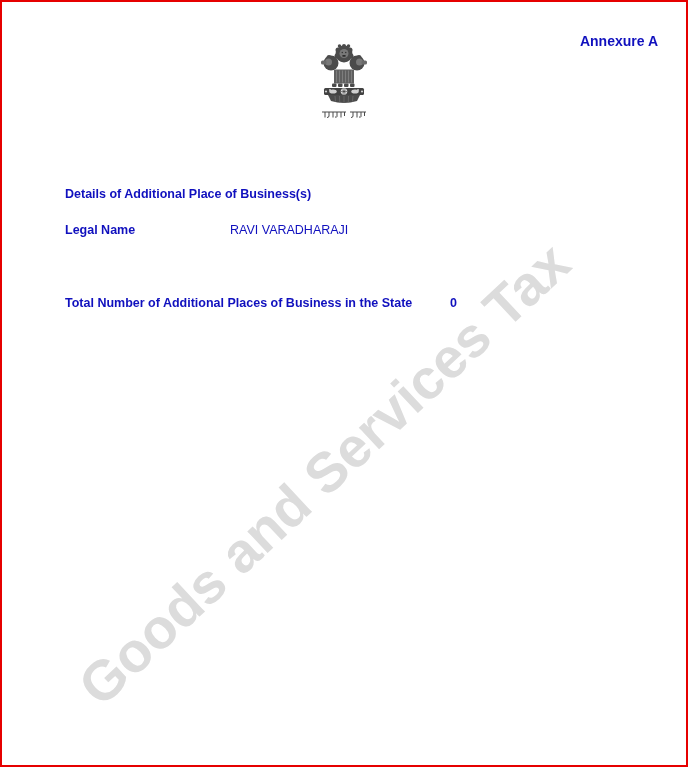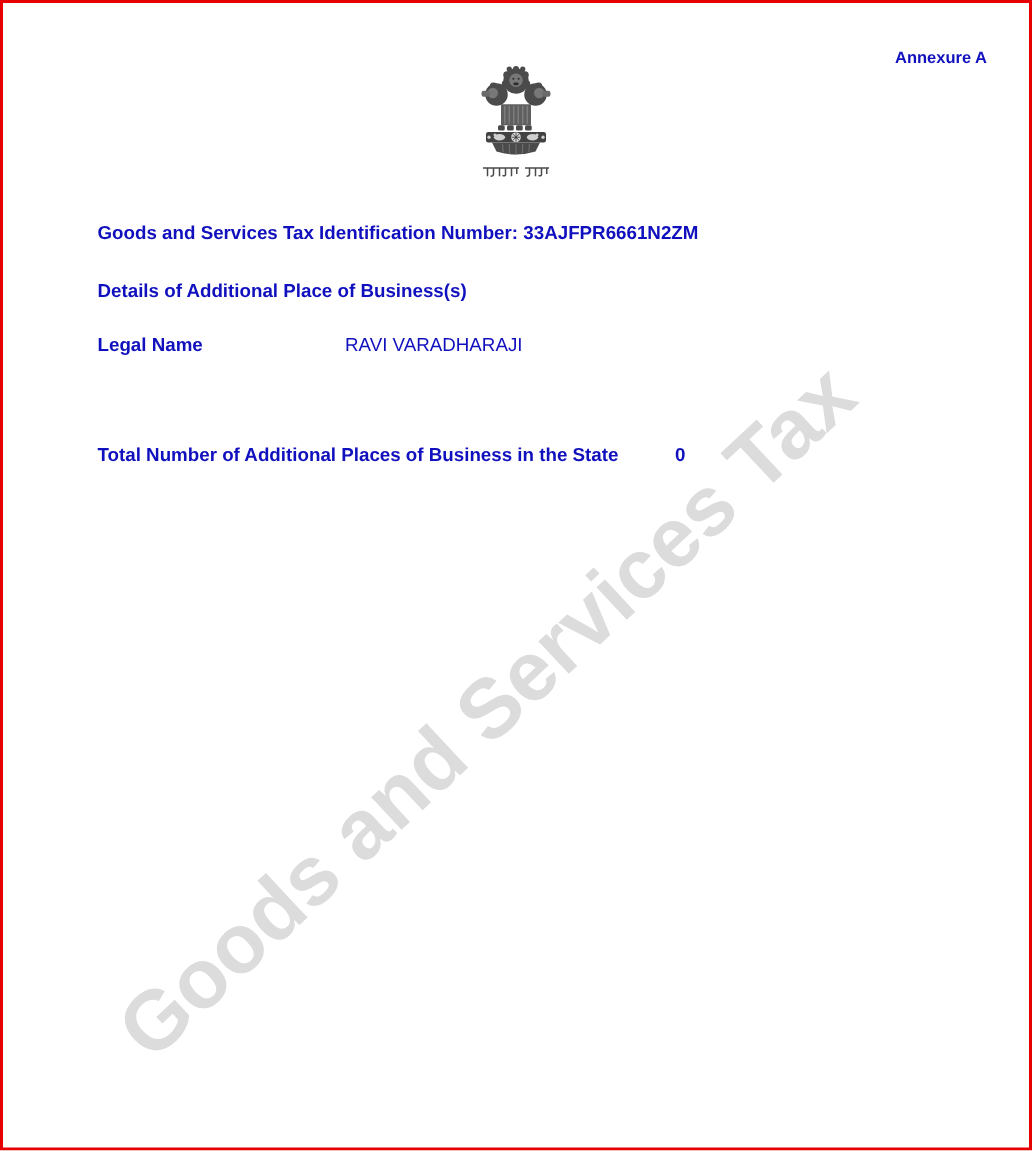--- a/index.html
+++ b/index.html
@@ -26,21 +26,21 @@
     font-weight: bold;
     color: var(--watermark-gray, #dcdcdc);
     white-space: nowrap;
     z-index: 0;
     user-select: none;
   }
   .annexure {
     position: absolute;
     top: 31px;
     right: 28px;
-    font-size: 11px;
+    font-size: 14px;
     font-weight: bold;
     color: var(--text-blue, #1010be);
     z-index: 2;
   }
   .emblem {
     position: absolute;
     top: 40px;
     left: 0;
     right: 0;
     display: flex;
@@ -168,24 +168,20 @@
         <line x1="47" y1="4" x2="47" y2="12"></line>
         <line x1="58" y1="4" x2="90" y2="4"></line>
         <path d="M64,4 V12 Q64,15 60,15"></path>
         <line x1="72" y1="4" x2="72" y2="15"></line>
         <path d="M80,4 V13 Q80,15 76,14"></path>
         <line x1="87" y1="4" x2="87" y2="12"></line>
       </g>
     </svg>
   </div>
 
-  <div class="doc-line gstin-line">
-    <span>Goods and Services Tax Identification Number:</span>
-    <span>33AJFPR6661N2ZM</span>
-  </div>
 
   <div class="doc-line field-row row-legal">
     <span class="flabel">Legal Name</span>
     <span class="fvalue">RAVI VARADHARAJI</span>
   </div>
 
   <div class="doc-line section-head">Details of Additional Place of Business(s)</div>
 
 
   <div class="doc-line row-total">

